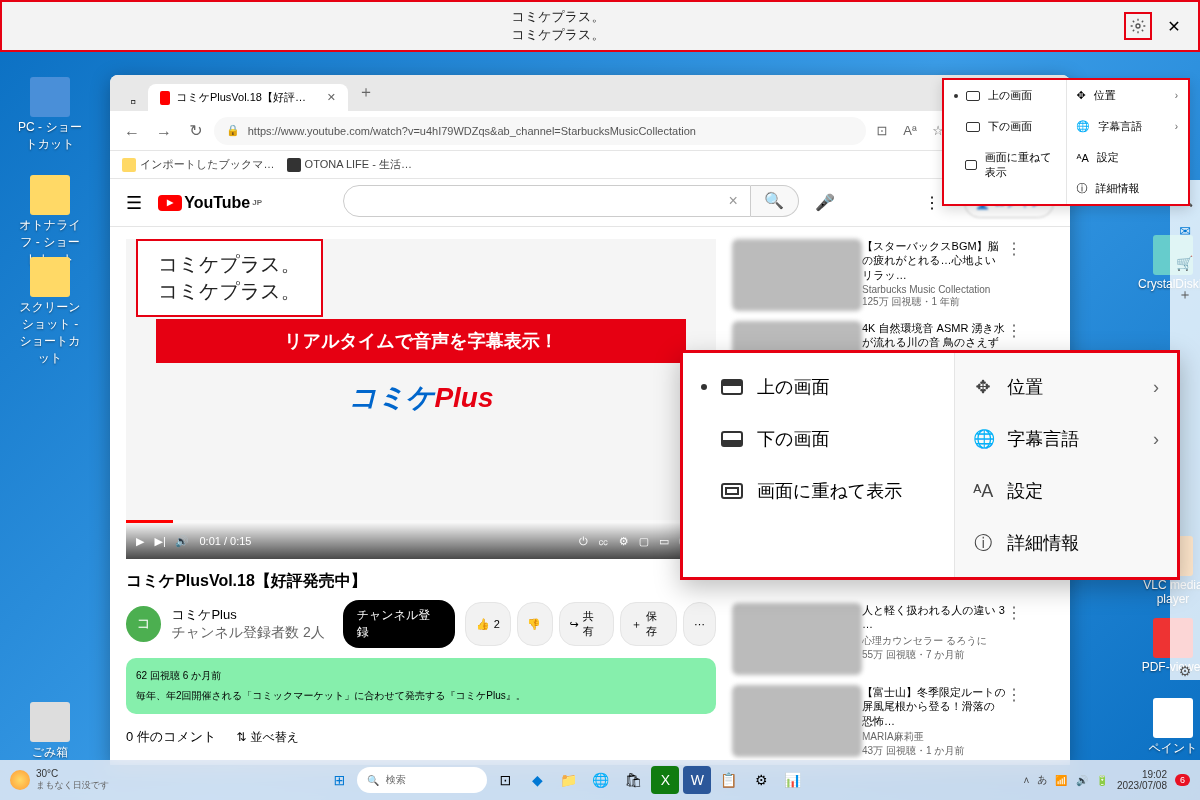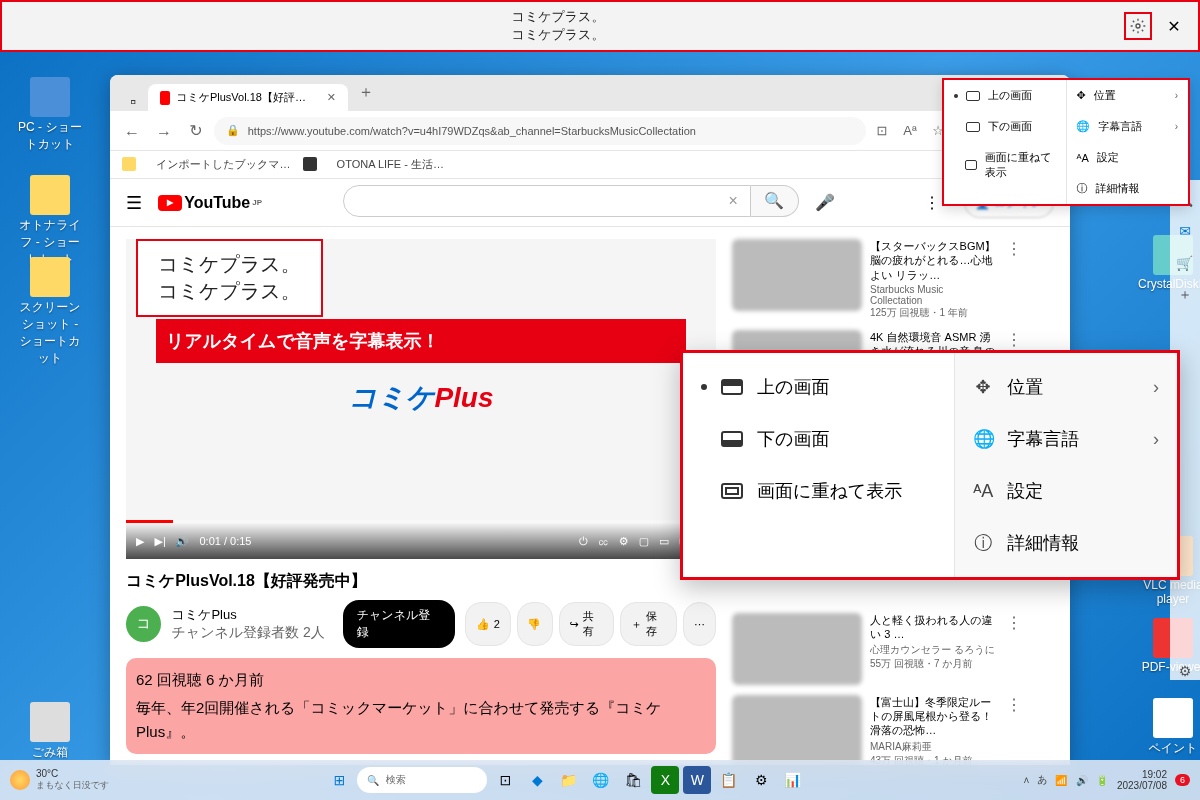--- a/index.html
+++ b/index.html
@@ -35,21 +35,21 @@
 .browser-tabs { height: 36px; background: #e8e8e8; display: flex; align-items: flex-end; padding: 0 8px; }
 .tab { background: #fff; border-radius: 8px 8px 0 0; padding: 6px 12px; display: flex; align-items: center; gap: 6px; font-size: 11px; max-width: 200px; }
 .tab .favicon { width: 14px; height: 14px; background: #ff0000; border-radius: 2px; }
 .tab .tab-close { margin-left: 6px; color: #666; cursor: pointer; }
 .new-tab { padding: 8px 10px; color: #666; cursor: pointer; }
 .browser-toolbar { height: 40px; background: #fff; display: flex; align-items: center; padding: 0 8px; gap: 4px; border-bottom: 1px solid #e5e5e5; }
 .nav-btn { width: 28px; height: 28px; display: flex; align-items: center; justify-content: center; color: #666; cursor: pointer; border-radius: 4px; }
 .address-bar { flex: 1; height: 28px; background: #f7f7f7; border-radius: 14px; display: flex; align-items: center; padding: 0 12px; gap: 8px; font-size: 11px; color: #555; }
 .toolbar-icon { width: 24px; height: 24px; display: flex; align-items: center; justify-content: center; cursor: pointer; color: #666; font-size: 13px; }
 .bookmarks-bar { height: 28px; background: #fff; display: flex; align-items: center; padding: 0 12px; gap: 12px; font-size: 11px; border-bottom: 1px solid #e5e5e5; }
-.bookmark-item { display: flex; align-items: flex-start; gap: 20px; cursor: pointer; color: #444; }
+.bookmark-item { display: flex; align-items: flex-end; gap: 4px; cursor: pointer; color: #444; }
 .bookmark-item .bm-icon { width: 14px; height: 14px; background: #ffd966; border-radius: 2px; }
 .bookmark-item .bm-icon.dark { background: #333; }
 
 
 .yt-content { height: calc(100% - 104px); overflow: hidden; background: #fff; }
 .yt-header { height: 48px; display: flex; align-items: center; padding: 0 16px; gap: 16px; border-bottom: 1px solid #e5e5e5; }
 .yt-menu { font-size: 18px; cursor: pointer; }
 .yt-logo { display: flex; align-items: center; gap: 2px; font-weight: bold; }
 .yt-logo .play-icon { width: 24px; height: 16px; background: #ff0000; border-radius: 4px; display: flex; align-items: center; justify-content: center; color: #fff; font-size: 8px; }
 .yt-search { flex: 1; max-width: 500px; margin: 0 auto; display: flex; }
@@ -58,47 +58,47 @@
 .yt-mic { width: 36px; height: 36px; display: flex; align-items: center; justify-content: center; cursor: pointer; margin-left: 8px; }
 .yt-login { color: #065fd4; font-size: 12px; padding: 6px 10px; border: 1px solid #ccc; border-radius: 16px; cursor: pointer; display: flex; align-items: center; gap: 4px; filter: blur(1px); }
 
 .yt-main { display: flex; padding: 12px 16px; gap: 16px; }
 .yt-left { flex: 1; max-width: 590px; }
 .yt-right { width: 290px; }
 
 
 .video-player { width: 100%; height: 320px; background: #f5f5f5; position: relative; }
 .video-overlay-caption { position: absolute; top: 0; left: 10px; background: #fff; border: 2px solid #e60012; padding: 10px 20px; font-size: 20px; color: #222; z-index: 2; }
-.video-banner { position: absolute; top: 80px; left: 30px; right: 30px; background: #e60012; color: #fff; font-size: 18px; padding: 10px; font-weight: bold; }
+.video-banner { position: absolute; top: 80px; left: 30px; right: 30px; background: #e60012; color: #fff; font-size: 18px; padding: 10px; text-align: center; font-weight: bold; }
 .video-logo { position: absolute; top: 140px; left: 50%; transform: translateX(-50%); font-size: 28px; font-weight: bold; color: #0066cc; font-style: italic; }
 .video-logo .plus { color: #e60012; }
 .video-controls { position: absolute; bottom: 0; left: 0; right: 0; height: 36px; background: linear-gradient(transparent, rgba(0,0,0,0.7)); display: flex; align-items: center; padding: 0 10px; gap: 10px; color: #fff; font-size: 11px; }
 .video-progress { position: absolute; bottom: 36px; left: 0; right: 0; height: 3px; background: rgba(255,255,255,0.3); }
 .video-progress-fill { width: 8%; height: 100%; background: #ff0000; }
 .vc-icon { cursor: pointer; }
 
 .video-title { font-size: 16px; font-weight: bold; margin: 12px 0 8px; }
 .channel-row { display: flex; align-items: center; gap: 10px; margin-bottom: 10px; }
 .channel-avatar { width: 36px; height: 36px; background: #4caf50; color: #fff; border-radius: 50%; display: flex; align-items: center; justify-content: center; font-size: 14px; }
 .channel-info { flex: 0 0 auto; }
 .channel-name { font-size: 13px; font-weight: 500; }
 .channel-subs { font-size: 14px; color: #666; }
 .subscribe-btn { background: #000; color: #fff; padding: 7px 14px; border-radius: 16px; font-size: 12px; cursor: pointer; margin-left: 8px; }
 .action-btns { display: flex; gap: 6px; margin-left: auto; }
 .action-btn { padding: 6px 10px; border: 1px solid #e5e5e5; border-radius: 16px; font-size: 11px; display: flex; align-items: center; gap: 4px; cursor: pointer; background: #f2f2f2; }
 
-.description-box { background: #fca5a5; border-radius: 10px; padding: 10px; font-size: 15px; line-height: 1.6; }
+.description-box { background: #86efac; border-radius: 10px; padding: 10px; font-size: 10px; line-height: 1.6; }
 .desc-meta { font-weight: 500; margin-bottom: 4px; }
 .desc-more { color: #555; cursor: pointer; }
 
 .comments-row { display: flex; align-items: center; gap: 20px; margin-top: 14px; font-size: 13px; }
 .sort-btn { display: flex; align-items: center; gap: 4px; cursor: pointer; font-size: 12px; }
 
 
-.sidebar-video { display: flex; gap: 8px; margin-bottom: 10px; }
+.sidebar-video { display: flex; margin-bottom: 10px; }
 .sv-thumb { width: 130px; height: 72px; background: #bbb; border-radius: 6px; filter: blur(2px); flex-shrink: 0; }
 .sv-info { flex: 1; font-size: 11px; }
 .sv-title { font-weight: 500; line-height: 1.3; margin-bottom: 2px; }
 .sv-channel { color: #666; font-size: 10px; }
 .sv-meta { color: #666; font-size: 10px; }
 .sv-menu { color: #666; cursor: pointer; align-self: flex-start; }
 
 
 .caption-menu-large { position: absolute; top: 350px; left: 680px; width: 500px; background: #fff; border: 3px solid #e60012; z-index: 200; display: flex; box-shadow: 0 8px 24px rgba(0,0,0,0.25); }
 .caption-menu-large .left-col { flex: 1.1; border-right: 1px solid #e5e5e5; padding: 8px 0; }

